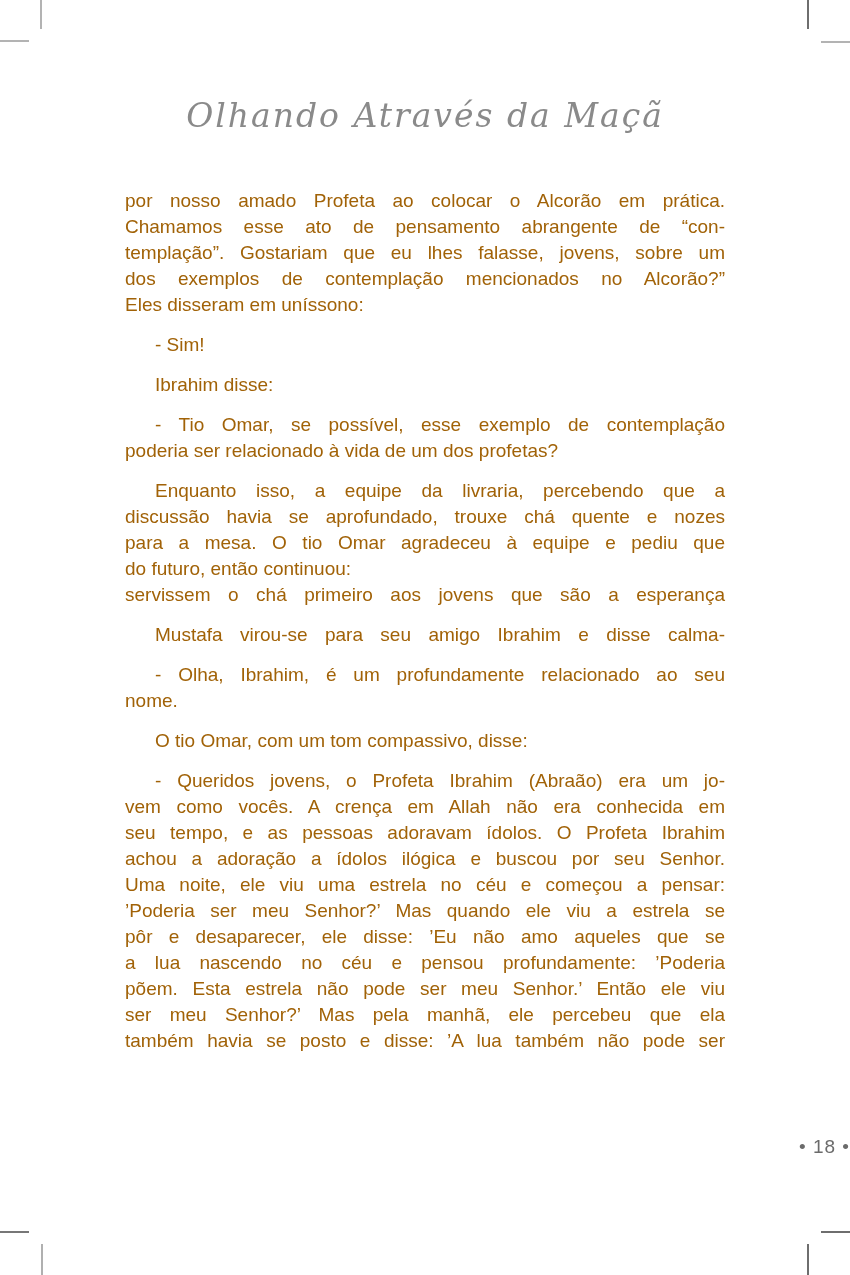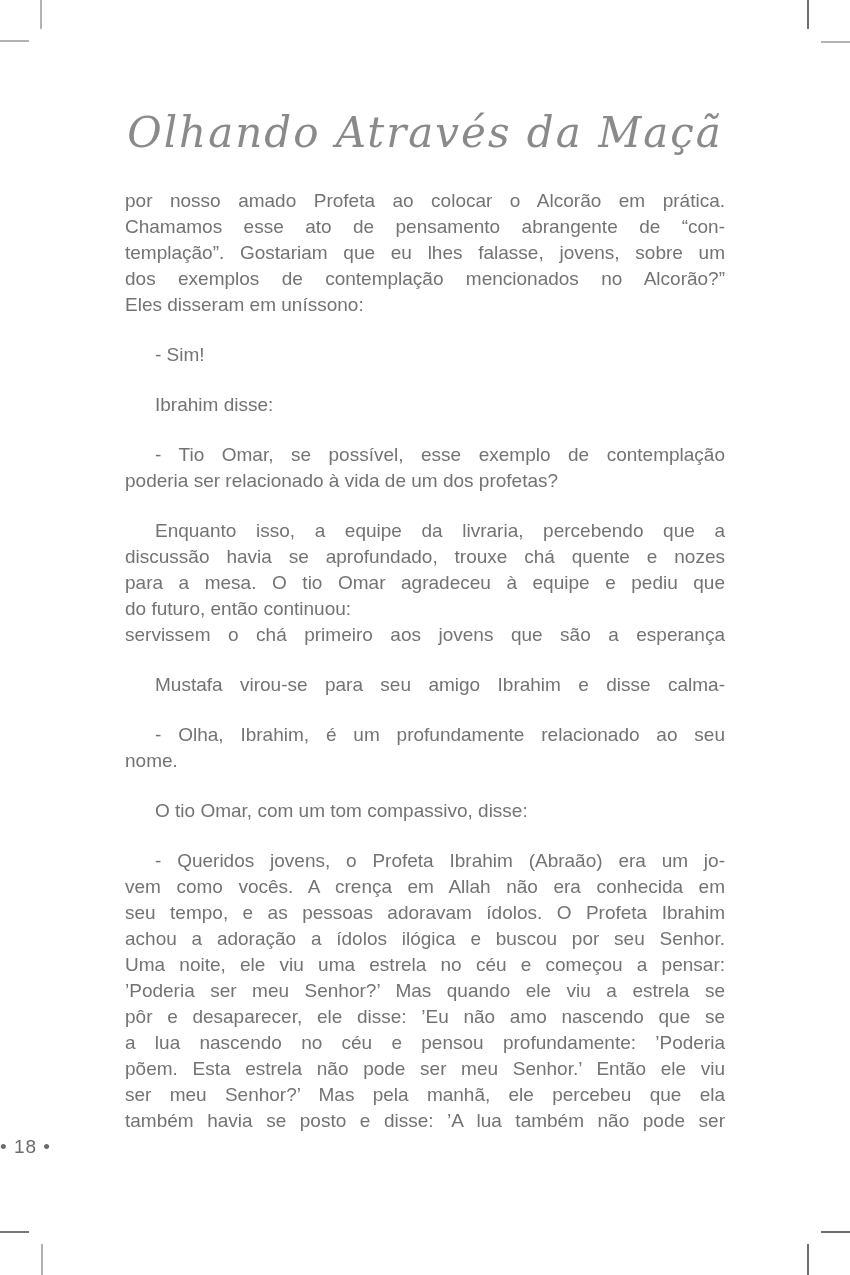--- a/index.html
+++ b/index.html
@@ -32,56 +32,55 @@
 
   
   .running-head {
     position: absolute;
     top: 96px;
     left: 0;
     width: 100%;
     text-align: center;
     font-family: "DejaVu Serif", serif;
     font-style: italic;
-    font-size: 42px;
+    font-size: 33px;
     letter-spacing: 2px;
     color: #8a8a8a;
-    margin-top: 12px;
   }
 
   
   .body-text {
     position: absolute;
     top: 188px;
     left: 125px;
     width: 600px;
     font-size: 19px;
     line-height: 26px;
-    color: #737373;
+    color: #a16207;
   }
   .para { margin: 0; }
-  .para + .para { margin-top: 24px; }
+  .para + .para { margin-top: 14px; }
   .line {
     text-align: justify;
     text-align-last: justify;
   }
   .line.para-end {
     text-align-last: left;
   }
   .para.indent .line:first-child {
     text-indent: 30px;
   }
 
   
   .page-number {
     position: absolute;
     top: 1136px;
     left: 0;
     width: 100%;
-    text-align: left;
+    text-align: right;
     font-size: 19px;
     letter-spacing: 1px;
     color: #6b6b6b;
   }
 </style>
 </head>
 <body>
 
 <div class="page">
 
@@ -131,21 +130,21 @@
       <div class="para indent">
         <div class="line para-end">O tio Omar, com um tom compassivo, disse:</div>
       </div>
       <div class="para indent">
         <div class="line">- Queridos jovens, o Profeta Ibrahim (Abraão) era um jo-</div>
         <div class="line">vem como vocês. A crença em Allah não era conhecida em</div>
         <div class="line">seu tempo, e as pessoas adoravam ídolos. O Profeta Ibrahim</div>
         <div class="line">achou a adoração a ídolos ilógica e buscou por seu Senhor.</div>
         <div class="line">Uma noite, ele viu uma estrela no céu e começou a pensar:</div>
         <div class="line">’Poderia ser meu Senhor?’ Mas quando ele viu a estrela se</div>
-        <div class="line">pôr e desaparecer, ele disse: ’Eu não amo nascendo que se</div>
+        <div class="line">pôr e desaparecer, ele disse: ’Eu não amo aqueles que se</div>
         <div class="line">a lua nascendo no céu e pensou profundamente: ’Poderia</div>
         <div class="line">põem. Esta estrela não pode ser meu Senhor.’ Então ele viu</div>
         <div class="line">ser meu Senhor?’ Mas pela manhã, ele percebeu que ela</div>
         <div class="line">também havia se posto e disse: ’A lua também não pode ser</div>
       </div>
     </div>
 
   <div class="page-number">• 18 •</div>
 
 </div>

